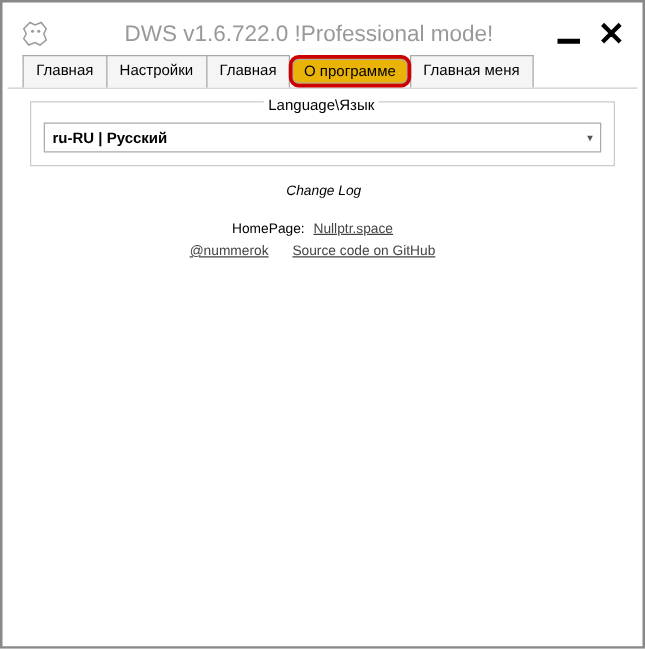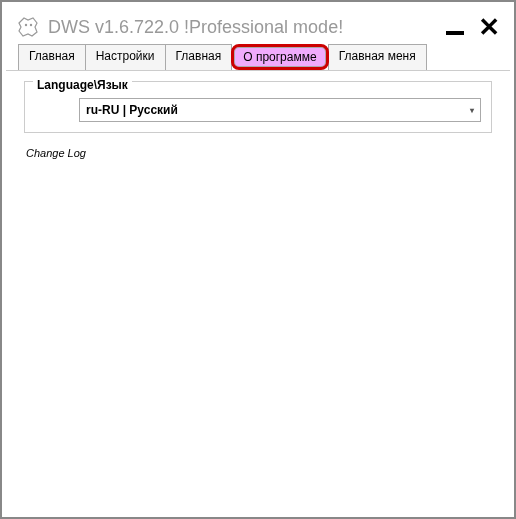--- a/index.html
+++ b/index.html
@@ -1,32 +1,32 @@
 <!DOCTYPE html>
 <html><head>
   <meta charset="utf-8">
   <style>
     * { box-sizing: border-box; font-family: Tahoma, Arial, sans-serif; }
     body { margin: 0; padding: 0; background: #fff; width: 516px; height: 519px; }
-    .outer { border: 2px solid #888; width: 516px; height: 519px; padding: 4px; }
+    .outer { border: 2px solid #888; width: 516px; height: 519px; padding: 4px; text-align: center; }
     .window { width: 100%; height: 100%; }
     .titlebar { display: flex; align-items: center; padding: 8px 10px 4px 10px; }
     .app-icon { width: 24px; height: 24px; margin-right: 8px; flex-shrink: 0; }
     .title-text { color: #999; font-size: 18px; font-weight: 400; flex: 1; }
     .win-controls { display: flex; align-items: center; gap: 14px; }
     .minimize { width: 18px; height: 4px; background: #000; margin-top: 12px; cursor: pointer; }
     .close { font-size: 26px; font-weight: bold; cursor: pointer; line-height: 1; }
     .tabs { display: flex; padding: 0 12px; position: relative; border-bottom: 1px solid #ccc; }
     .tab { padding: 4px 10px; font-size: 12px; border: 1px solid #aaa; border-bottom: none; background: #f5f5f5; cursor: pointer; position: relative; top: 0; margin-right: -1px; }
-    .tab.active { background: #f0abfc; z-index: 2; }
+    .tab.active { background: #eab308; z-index: 2; }
     .tab.highlighted { border: 3px solid #c00; border-radius: 8px; padding: 3px 9px; box-shadow: inset 0 0 0 1px #aaa; z-index: 3; }
     .content { padding: 10px 18px; }
     .fieldset { border: 1px solid #ccc; padding: 8px 10px 10px 10px; margin-bottom: 14px; }
-    .legend { font-size: 12px; padding: 0 4px; margin-left: -2px; background: #fff; position: relative; top: -15px; display: inline-block; font-weight: bold; }
-    .fieldset-inner { margin-top: -10px; margin-left: 44px; }
+    .legend { font-size: 12px; padding: 0 4px; margin-left: -2px; background: #fff; position: relative; top: -15px; display: inline-block; font-weight: normal; }
+    .fieldset-inner { margin-top: -10px; }
     .dropdown { width: 100%; border: 1px solid #aaa; background: #fff; padding: 4px 6px; font-size: 12px; font-weight: bold; display: flex; justify-content: space-between; align-items: center; cursor: pointer; }
     .dropdown-caret { font-size: 8px; color: #555; }
     .changelog-label { font-size: 11px; margin: 4px 0 4px 2px; font-style: italic; }
     .changelog-box { border: 1px solid #aaa; background: #fff; padding: 6px 8px; font-size: 11px; line-height: 1.5; height: 210px; overflow: hidden; white-space: pre-line; }
     .footer { padding: 0 2px; font-size: 11px; margin-top: 18px; }
     .footer-row { margin-bottom: 6px; }
     .link { color: #444; text-decoration: underline; cursor: pointer; margin-right: 16px; }
     .label-plain { color: #000; margin-right: 4px; }
   </style>
 </head>
@@ -63,15 +63,25 @@
         <div class="fieldset-inner">
           <div class="dropdown">
             <span>ru-RU | Русский</span>
             <span class="dropdown-caret">▾</span>
           </div>
         </div>
       </div>
 
       <div class="changelog-label">Change Log</div>
 
+      <div class="footer">
+        <div class="footer-row">
+          <span class="label-plain">HomePage:</span>
+          <span class="link">Nullptr.space</span>
+        </div>
+        <div class="footer-row">
+          <span class="link">@nummerok</span>
+          <span class="link">Source code on GitHub</span>
+        </div>
+      </div>
     </div>
   </div>
 </div>
 
 </body></html>

